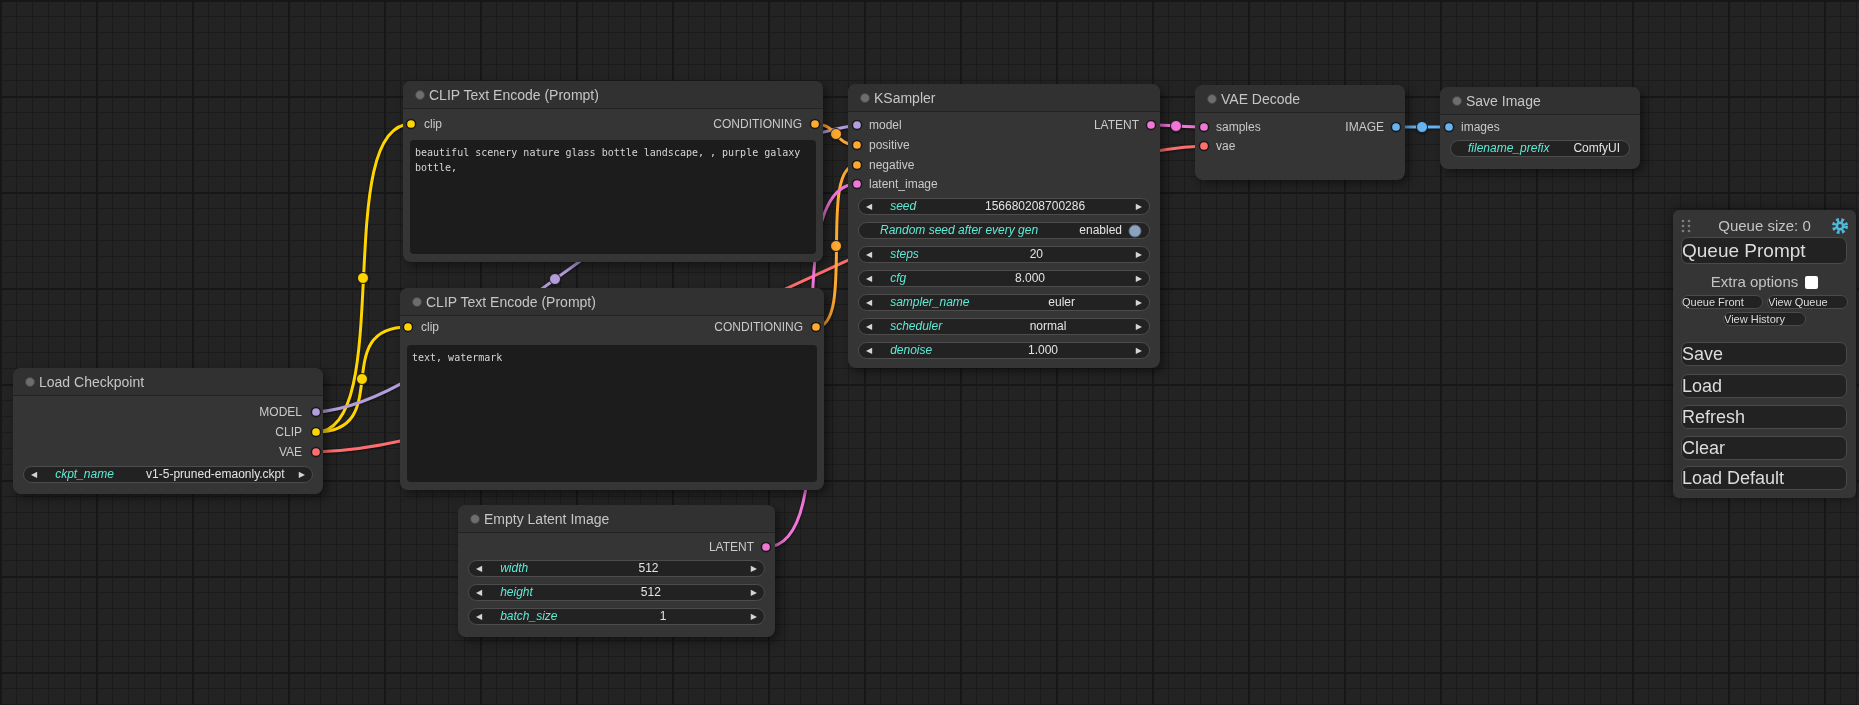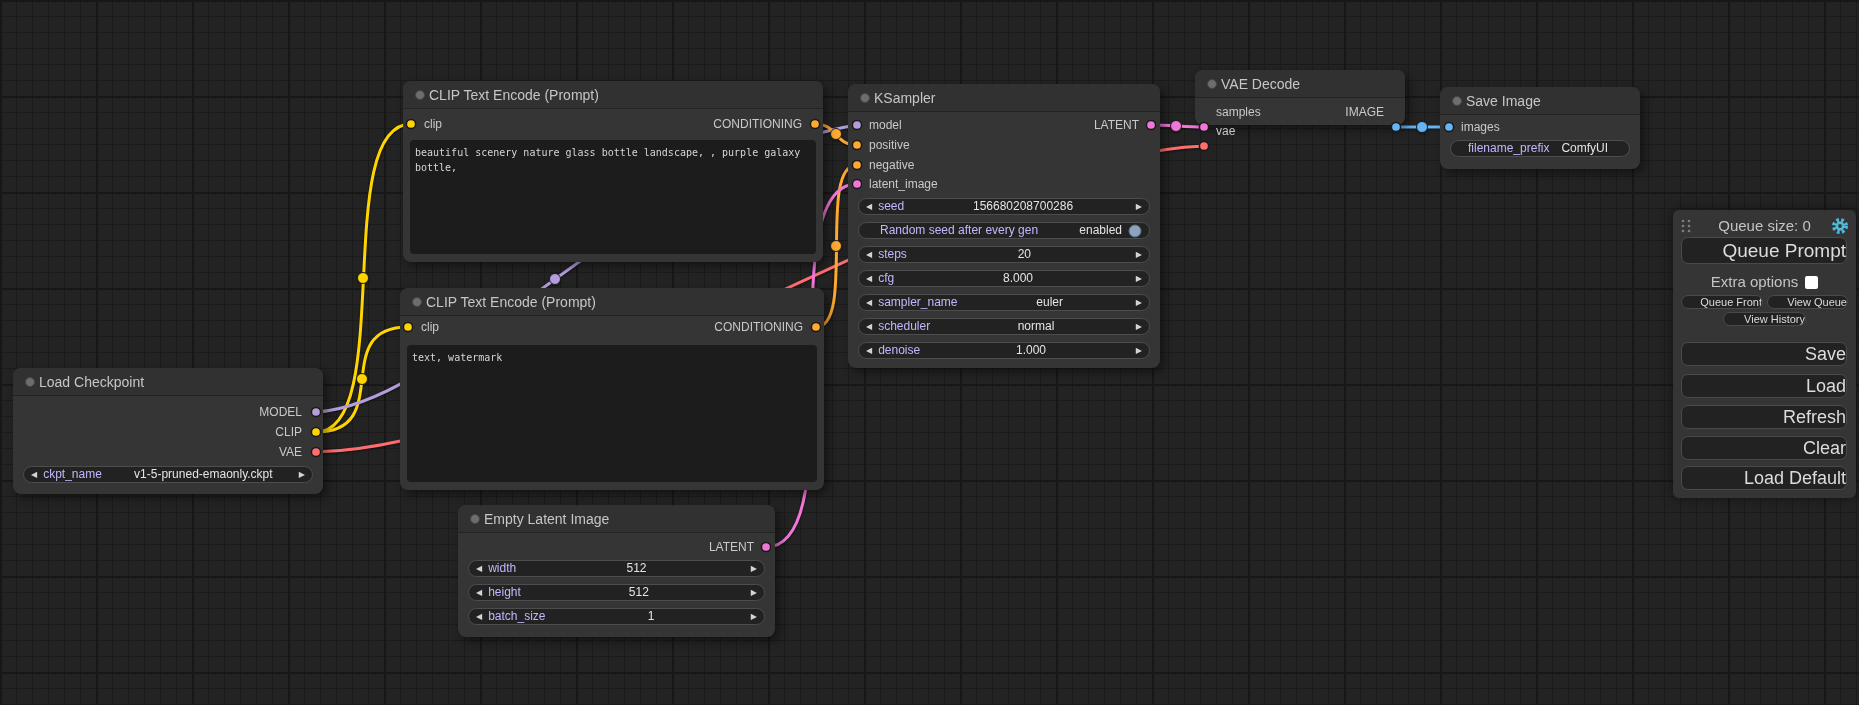--- a/index.html
+++ b/index.html
@@ -42,44 +42,44 @@
   }
   .pin  { left:21px; }
   .pout { right:21px; text-align:right; }
   .widget {
     position:absolute; height:17px; background:#222222;
     border:1px solid #4d4d4d; border-radius:9px;
     display:flex; align-items:center; padding:0 7px;
     font-size:12px; line-height:15px; white-space:nowrap; overflow:hidden;
   }
   .warr { color:#d4d4d4; font-size:8px; flex:0 0 auto; }
-  .wlabel { color:#c4b5fd; margin:0 6px; flex:0 0 auto; }
+  .wlabel { color:#5eead4; margin:0 18px; flex:0 0 auto;font-style:italic; }
   .wspace { flex:1 1 auto; }
   .wvalue { color:#e4e4e4; margin:0 6px; flex:0 0 auto; }
   .ntext {
     position:absolute; background:#1c1c1c; border:none; resize:none;
     border-radius:4px; color:#d6d6d6;
     font-family:"DejaVu Sans Mono", monospace; font-size:10px; line-height:15px;
     padding:5px 5px; outline:none; overflow:hidden;
   }
   
   #queue-panel {
     position:absolute; z-index:4; left:1673px; top:210px; width:183px; height:288px;
     background:#353535; border-radius:6px; box-shadow:0 0 12px rgba(0,0,0,.5);
   }
   .qheader { position:absolute; left:0; top:6px; right:0; height:20px; }
   .qtitle { position:absolute; left:0; right:0; text-align:center; color:#c3c3c3; font-size:15px; line-height:20px; }
   .qhandle { position:absolute; left:7px; top:2px; }
   .qgear { position:absolute; right:7px; top:1px; cursor:pointer; }
   .qbtn {
     position:absolute; background:#222222; border:1px solid #4a4a4a; border-radius:7px;
-    color:#dcdcdc; text-align:right; cursor:pointer; overflow:hidden; white-space:nowrap;
+    color:#dcdcdc; text-align:left; cursor:pointer; overflow:hidden; white-space:nowrap;
   }
   .qbig   { left:8px; width:166px; height:27px; font-size:19px; line-height:25px; }
-  .qmed   { left:8px; width:166px; height:24px; font-size:18px; line-height:22px;padding-left:18px; }
+  .qmed   { left:8px; width:166px; height:24px; font-size:18px; line-height:22px; }
   .qsmall { height:14px; font-size:11px; line-height:12px; border-radius:8px; }
   .qextra { position:absolute; left:0; right:0; top:64px; text-align:center; color:#c3c3c3; font-size:15px; height:16px; line-height:16px;}
   .qcheck {
     display:inline-block; width:13px; height:13px; background:#ffffff;
     border-radius:2px; vertical-align:-2px; margin-left:7px; cursor:pointer;
   }
 </style>
 </head>
 <body>
 
@@ -202,21 +202,21 @@
     <div class="widget" style="left:10px;top:258px;width:292px">
       <span class="warr">◀</span>
       <span class="wlabel">denoise</span>
       <span class="wspace"></span>
       <span class="wvalue">1.000</span>
       <span class="wspace"></span>
       <span class="warr">▶</span>
     </div>
   </div>
 
-  <div class="node" style="left:1195px;top:70px;width:210px;height:55px">
+  <div class="node" style="left:1195px;top:85px;width:210px;height:95px">
     <div class="ntitle">VAE Decode</div>
     <span class="ndot"></span>
     <div class="plabel pin" style="top:34px">samples</div>
     <div class="plabel pin" style="top:53px">vae</div>
     <div class="plabel pout" style="top:34px">IMAGE</div>
   </div>
 
   <div class="node" style="left:1440px;top:87px;width:200px;height:82px">
     <div class="ntitle">Save Image</div>
     <span class="ndot"></span>

